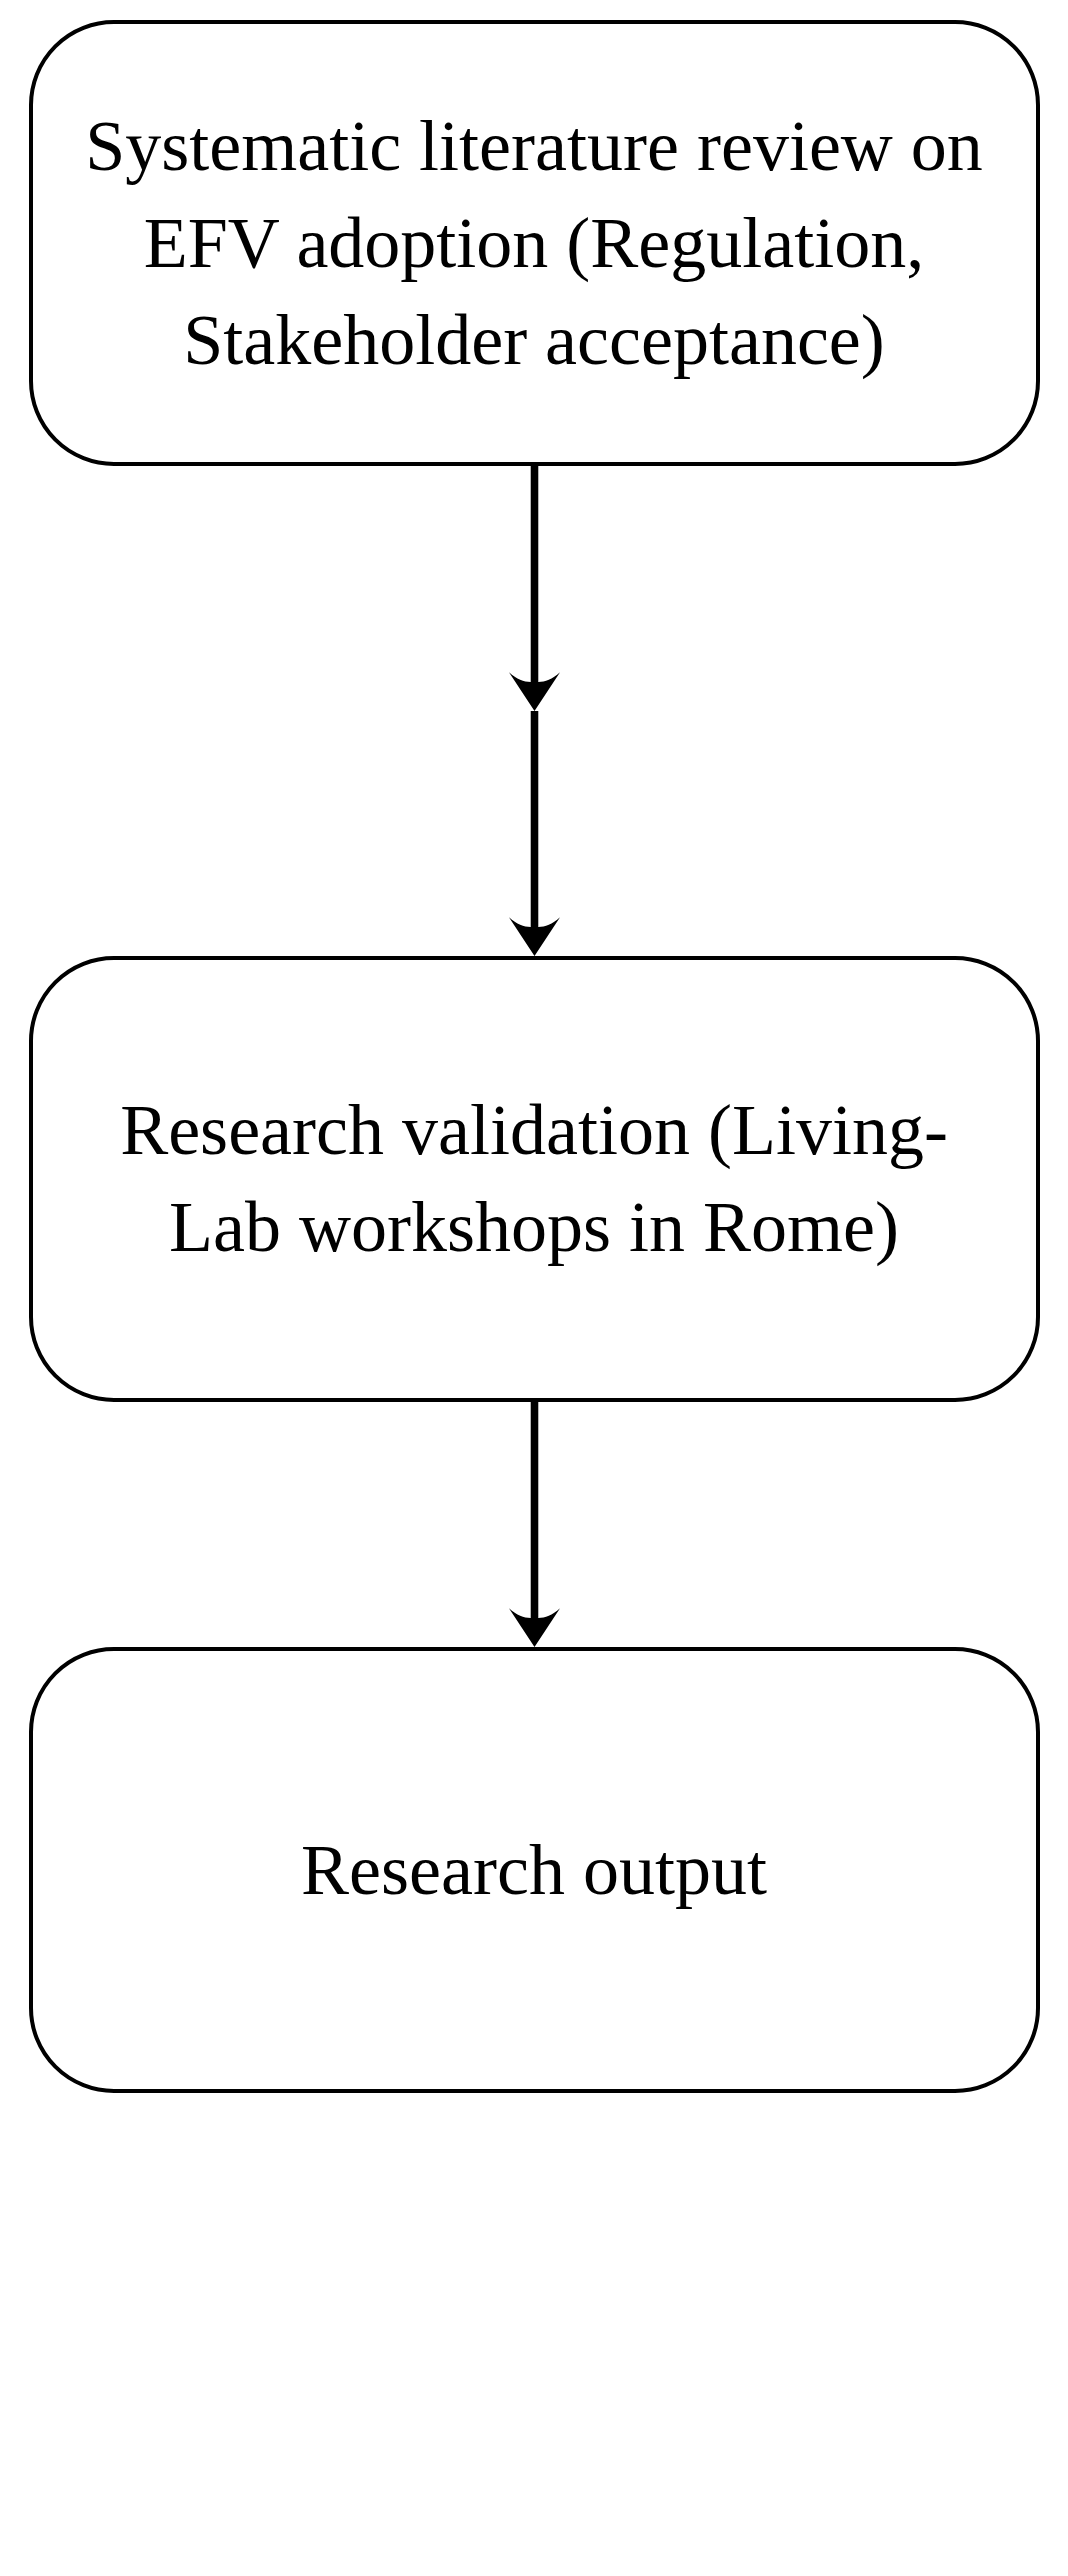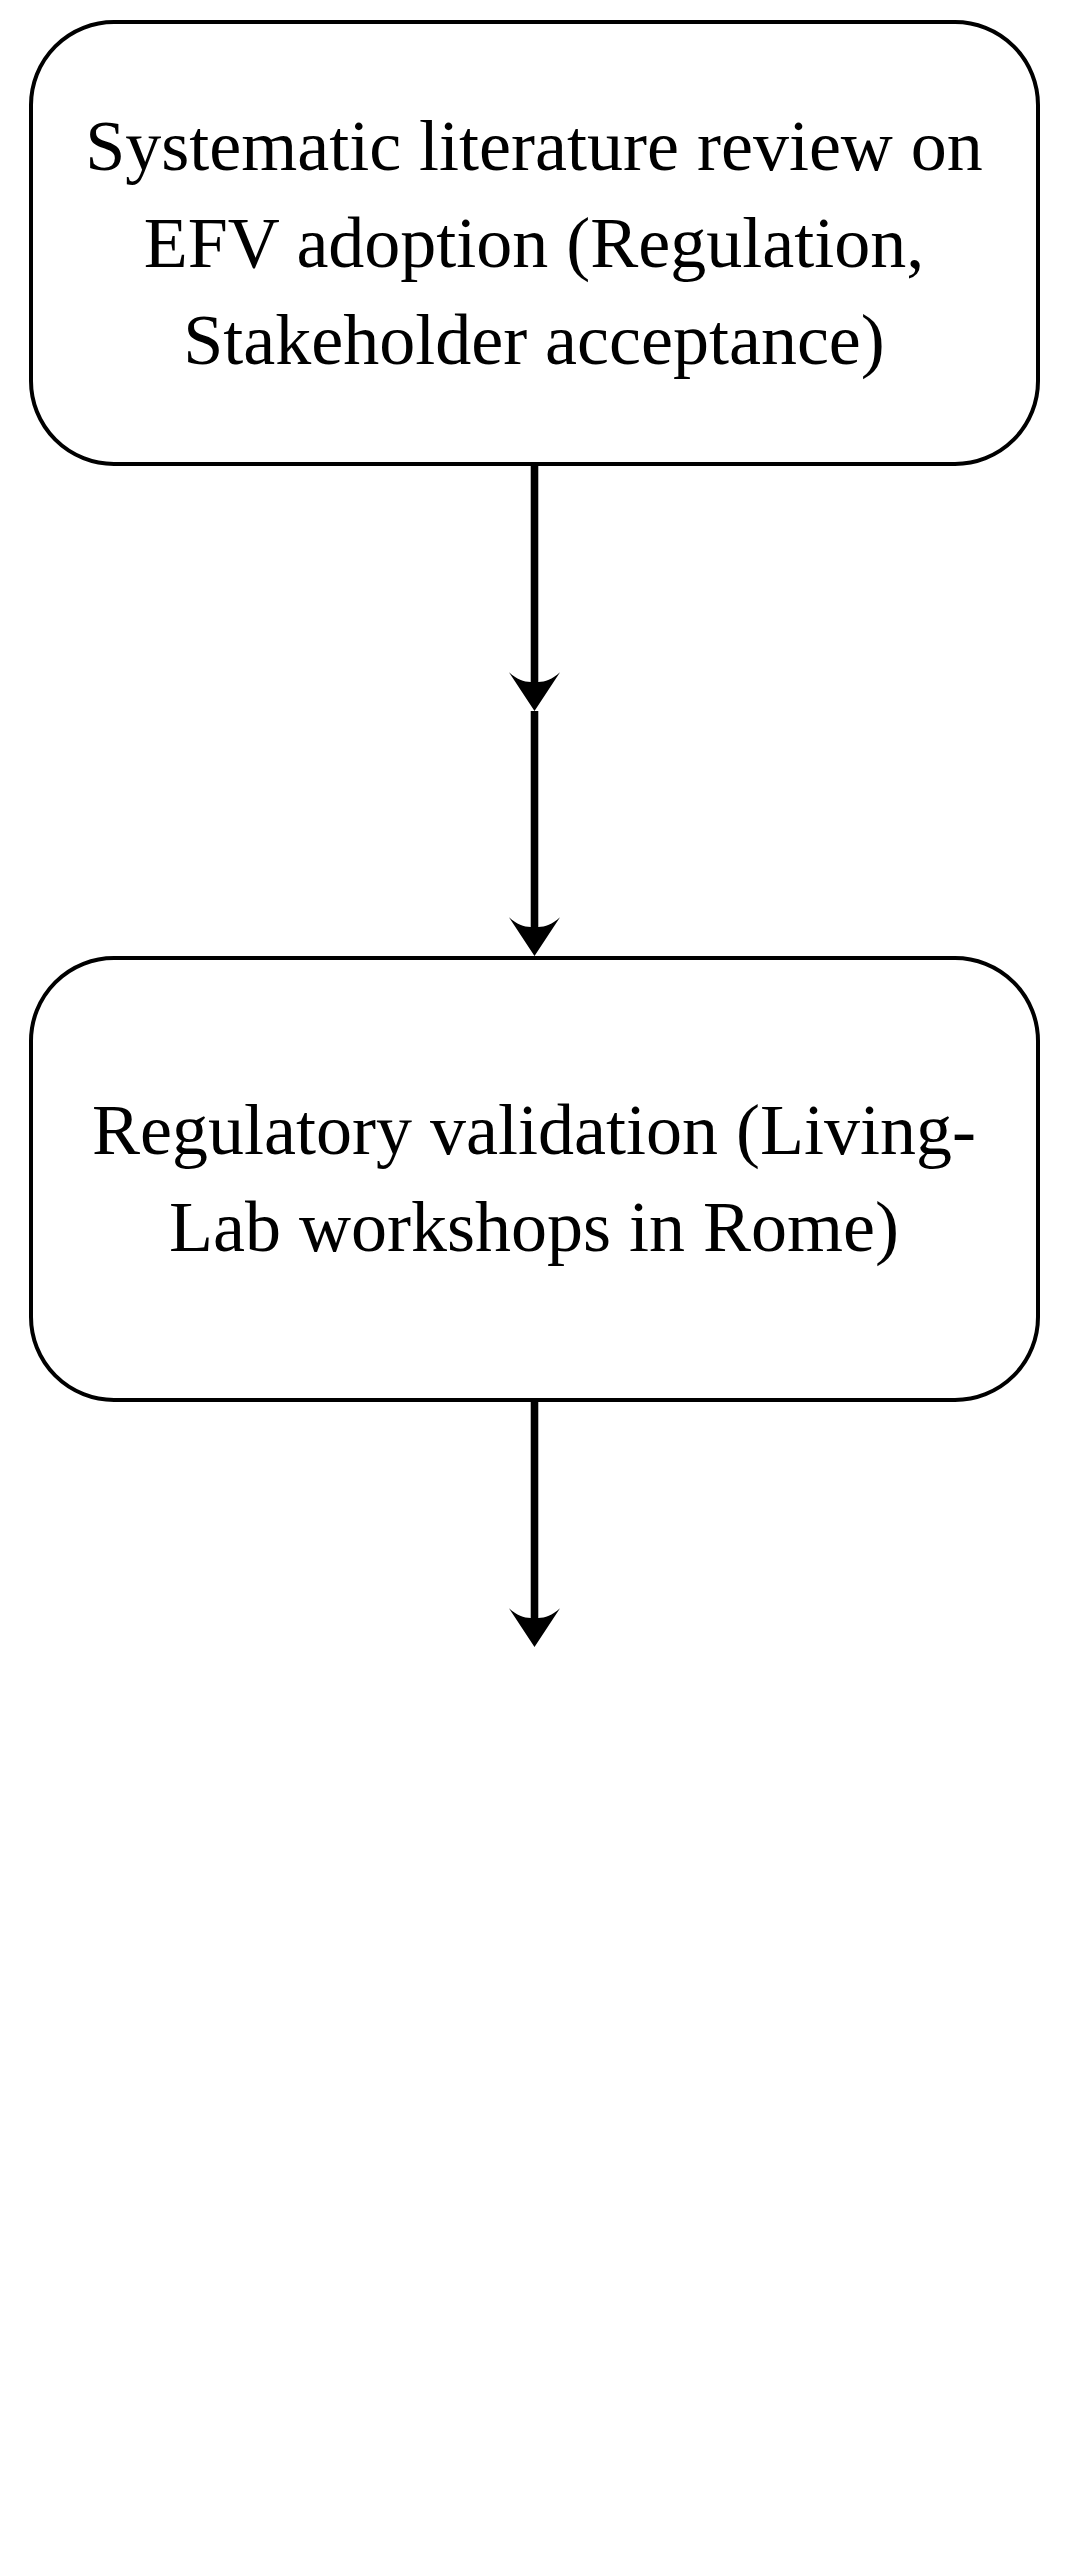--- a/index.html
+++ b/index.html
@@ -62,24 +62,27 @@
     <path d="M30 259 L3 218 C13 227 21 229 30 228 C39 229 47 227 57 218 Z" fill="#000000"></path>
   </svg>
 
 
   <svg class="connector" viewBox="0 0 60 259" xmlns="http://www.w3.org/2000/svg">
     <rect x="26" y="0" width="8" height="229" fill="#000000"></rect>
     <path d="M30 259 L3 218 C13 227 21 229 30 228 C39 229 47 227 57 218 Z" fill="#000000"></path>
   </svg>
 
   <div class="flow-node">
-    <div class="node-label">Regulatory validation (Living-
+    <div class="node-label">Research validation (Living-
 Lab workshops in Rome)</div>
   </div>
 
   <svg class="connector" viewBox="0 0 60 259" xmlns="http://www.w3.org/2000/svg">
     <rect x="26" y="0" width="8" height="229" fill="#000000"></rect>
     <path d="M30 259 L3 218 C13 227 21 229 30 228 C39 229 47 227 57 218 Z" fill="#000000"></path>
   </svg>
 
+  <div class="flow-node">
+    <div class="node-label">Research output</div>
+  </div>
 
 </div>
 
 
 </body></html>

